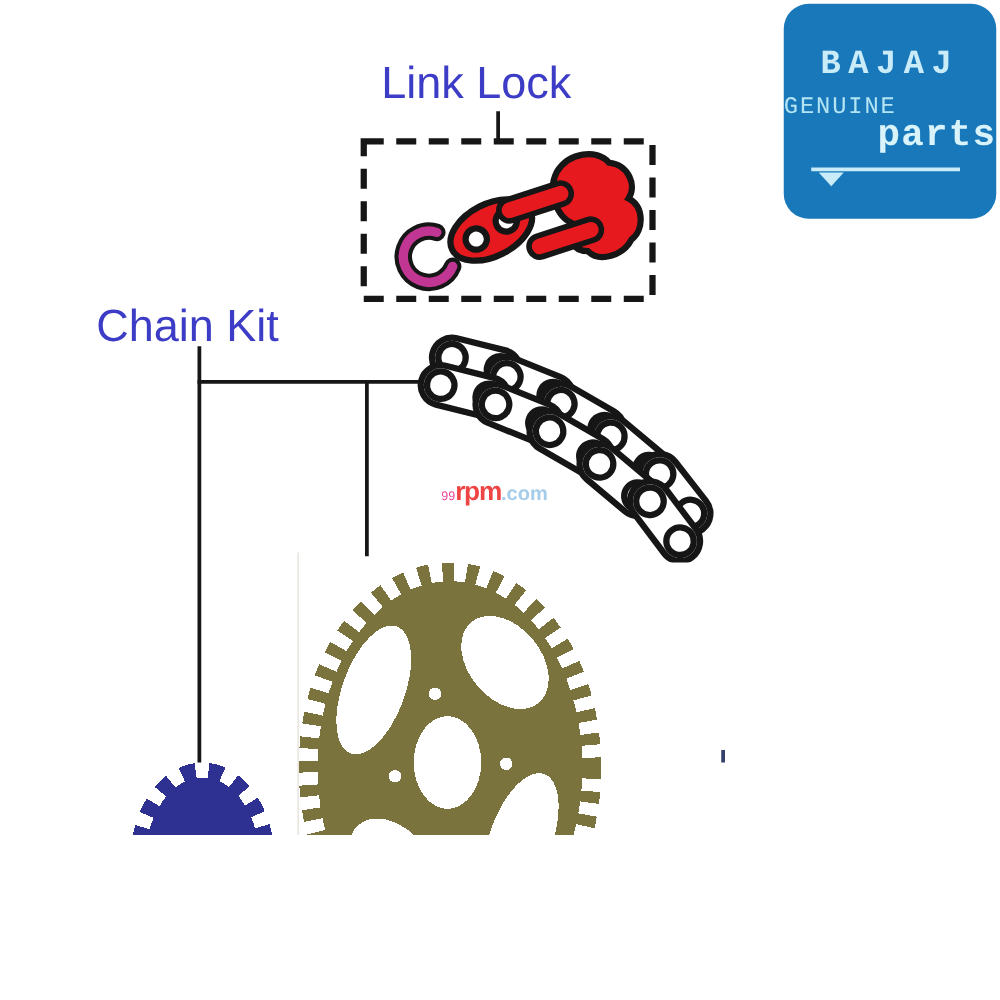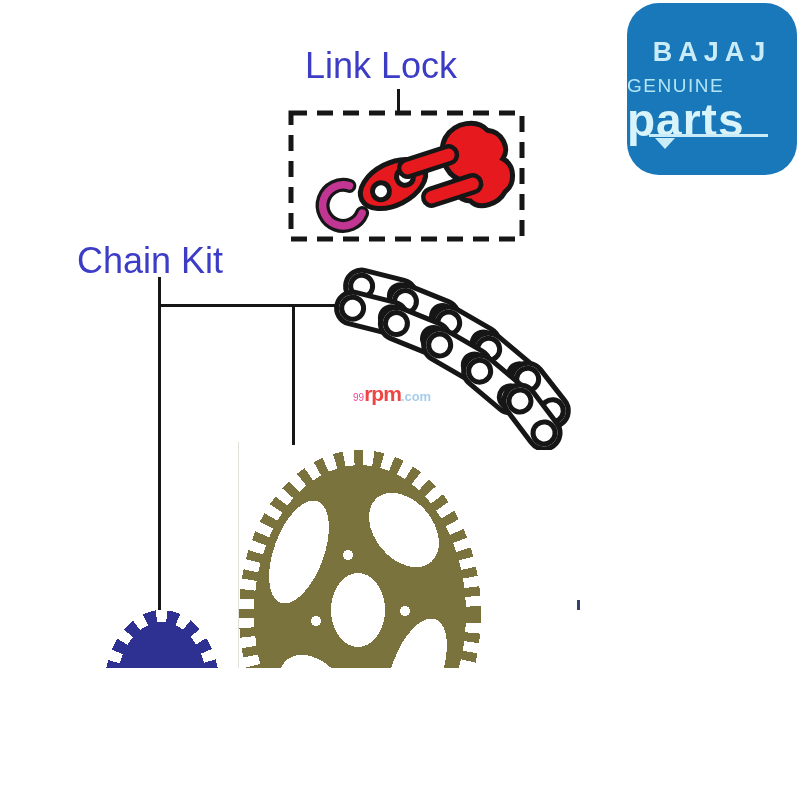--- a/index.html
+++ b/index.html
@@ -12,28 +12,28 @@
   .v-linklock{left:397px;top:89px;width:3px;height:25px;}
   .v-chainkit{left:158px;top:277px;width:3px;height:333px;}
   .h-chainkit{left:158px;top:304px;width:184px;height:3px;}
   .v-branch{left:292px;top:304px;width:3px;height:141px;}
   .svg-abs{position:absolute;}
   .seam{position:absolute;left:238px;top:442px;width:1px;height:352px;background:#e3e0da;}
   .artifact{position:absolute;left:577px;top:600px;width:3px;height:10px;background:#35406b;}
   .watermark{position:absolute;left:353px;top:383px;white-space:nowrap;line-height:1;}
   .wm-num{color:#ec4899;font-size:10px;font-weight:400;}
   .wm-rpm{color:#ef4444;font-size:21px;font-weight:700;letter-spacing:-1px;}
-  .wm-com{color:#a5cde9;font-size:13px;font-weight:700;}
+  .wm-com{color:#a5cde9;font-size:16px;font-weight:700;}
   .logo{position:absolute;left:627px;top:3px;width:170px;height:172px;background:#1878ba;
-        border-radius:32px;}
+        border-radius:20px;font-family:Liberation Mono, monospace;}
   .logo-brand{margin-top:34px;text-align:center;color:#c9ecf8;font-size:27px;font-weight:700;
         letter-spacing:6px;}
   .logo-genuine{margin-top:7px;color:#b3e4f4;font-size:19px;font-weight:400;
         letter-spacing:1.5px;}
-  .logo-parts{margin-top:-4px;text-align:left;color:#d9f3fb;font-size:46px;font-weight:700;
+  .logo-parts{margin-top:-4px;text-align:right;color:#d9f3fb;font-size:30px;font-weight:700;
         letter-spacing:1px;}
   .logo-rule{position:absolute;left:22px;top:131px;width:119px;height:3px;background:#c9ecf8;}
   .logo-arrow{position:absolute;left:28px;top:135px;width:0;height:0;
         border-left:10px solid transparent;border-right:10px solid transparent;
         border-top:11px solid #c9ecf8;}
 </style>
 </head>
 <body>
 
 <div class="canvas">

